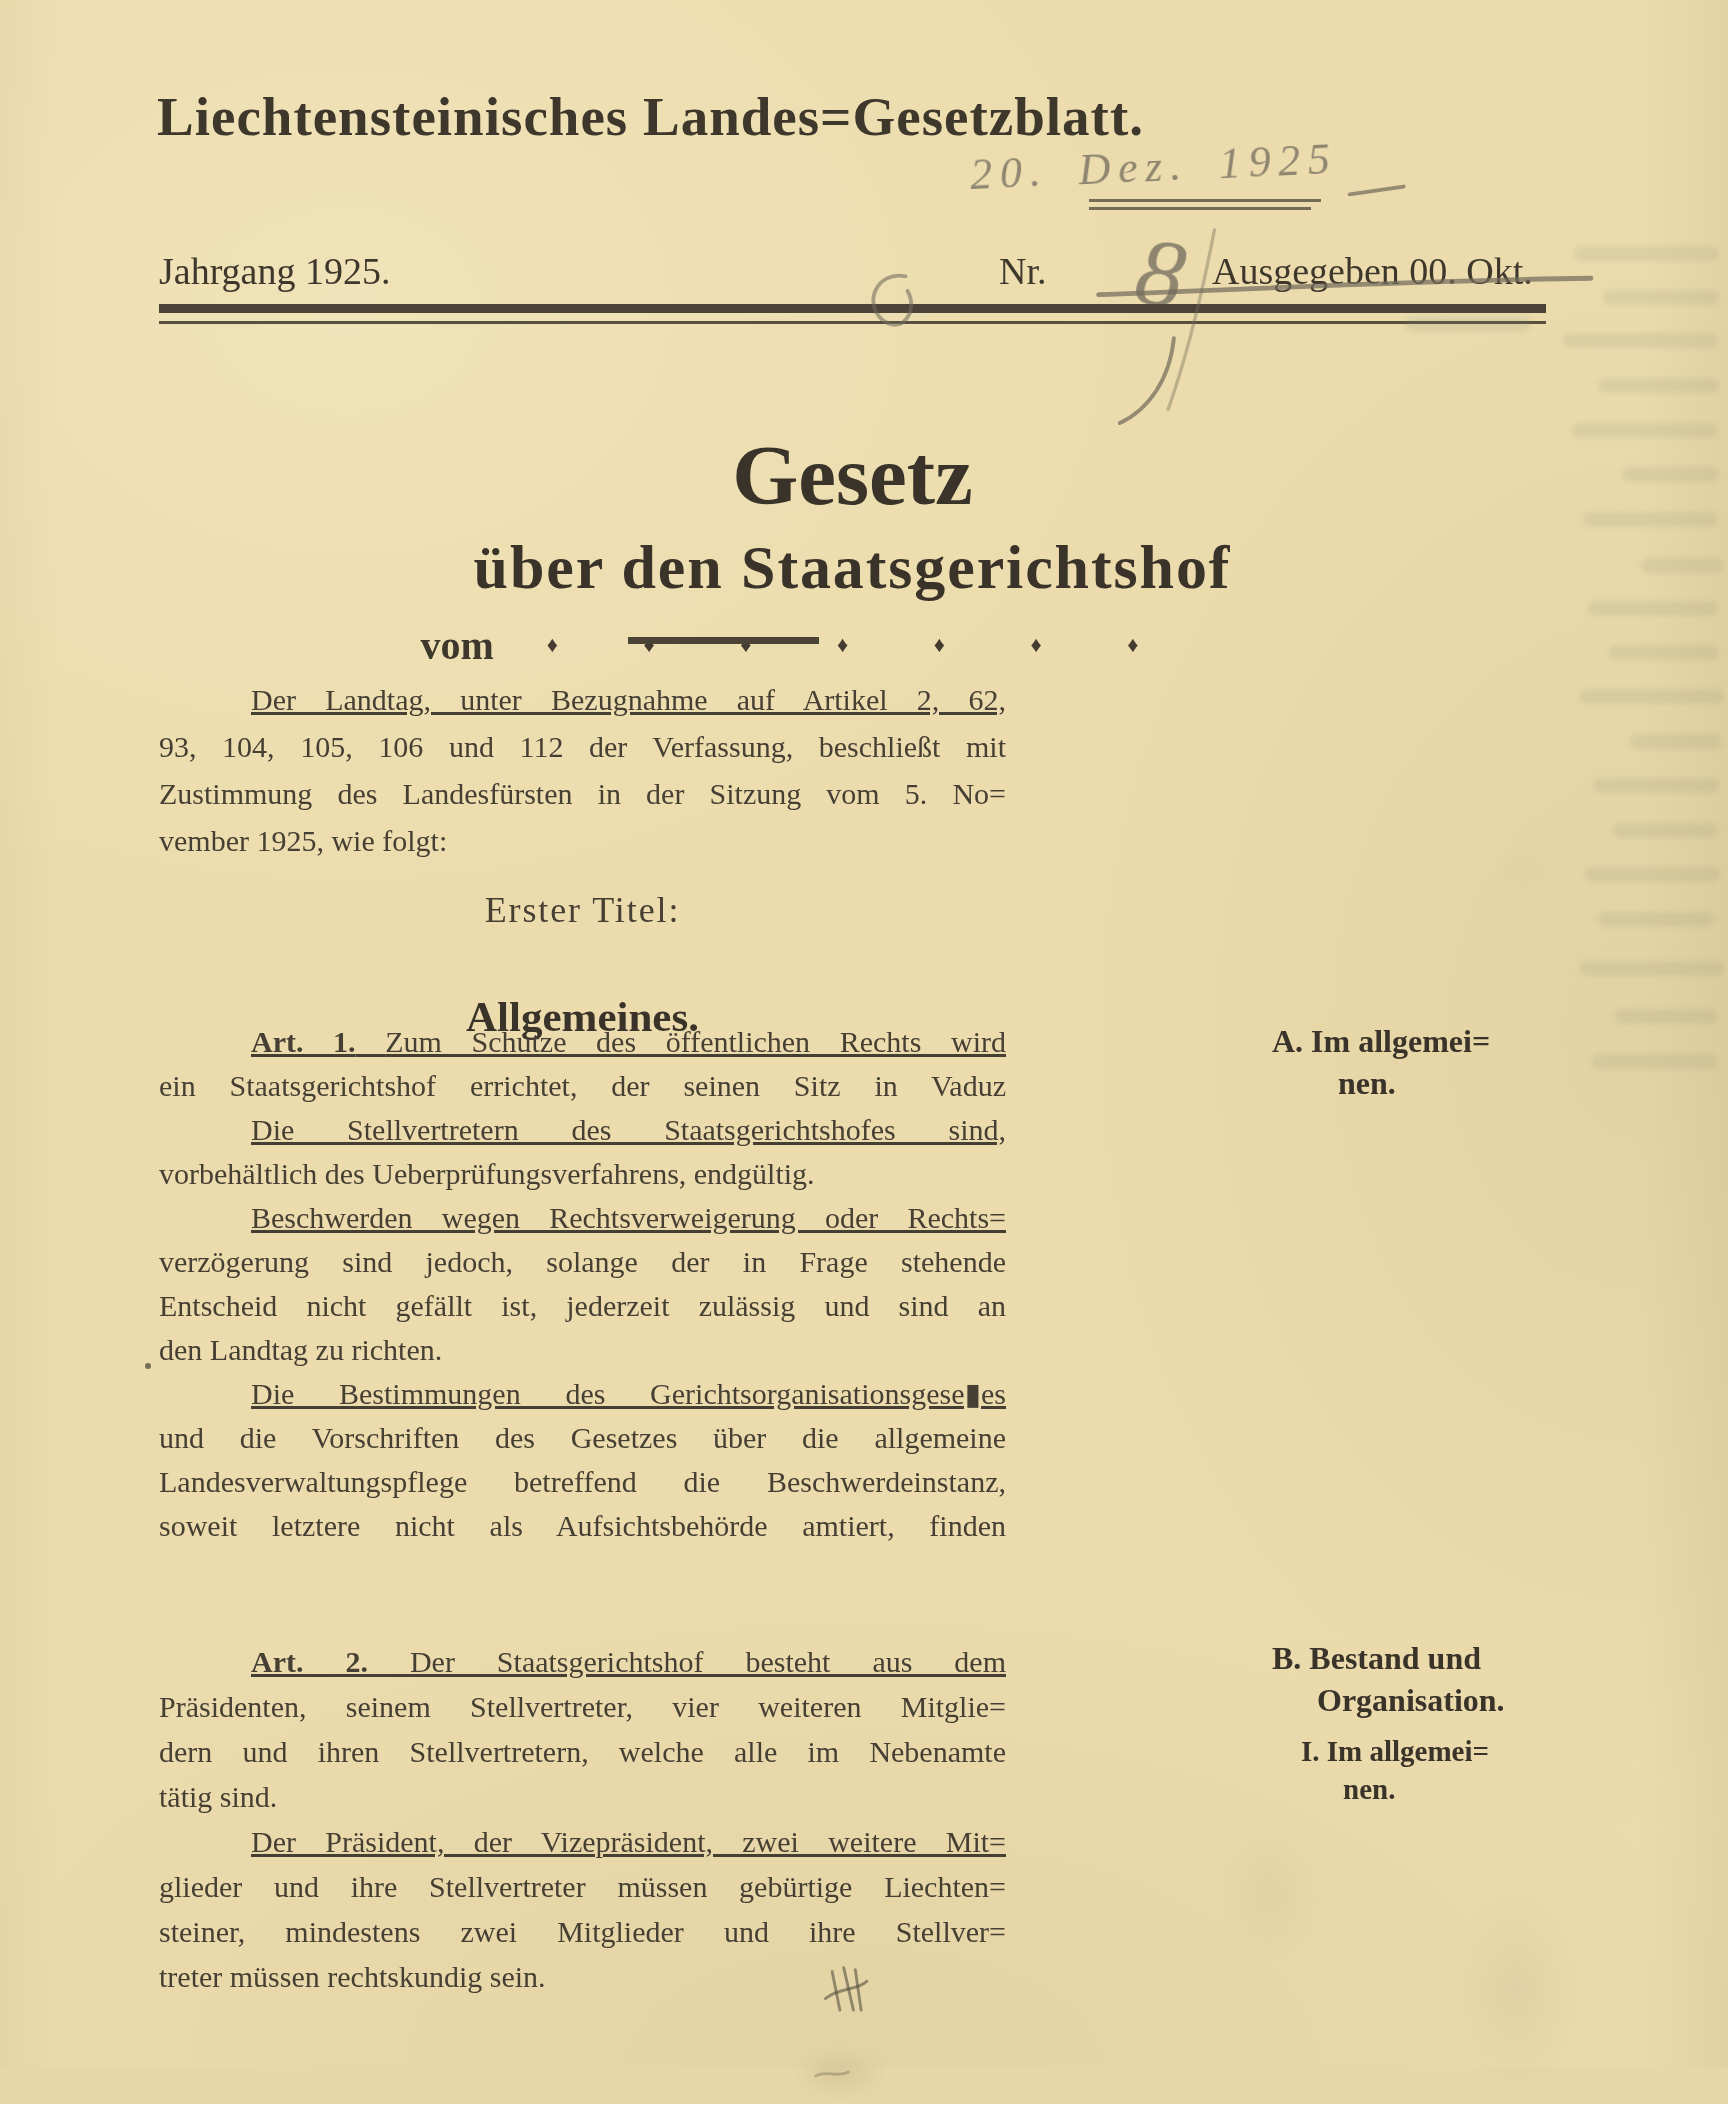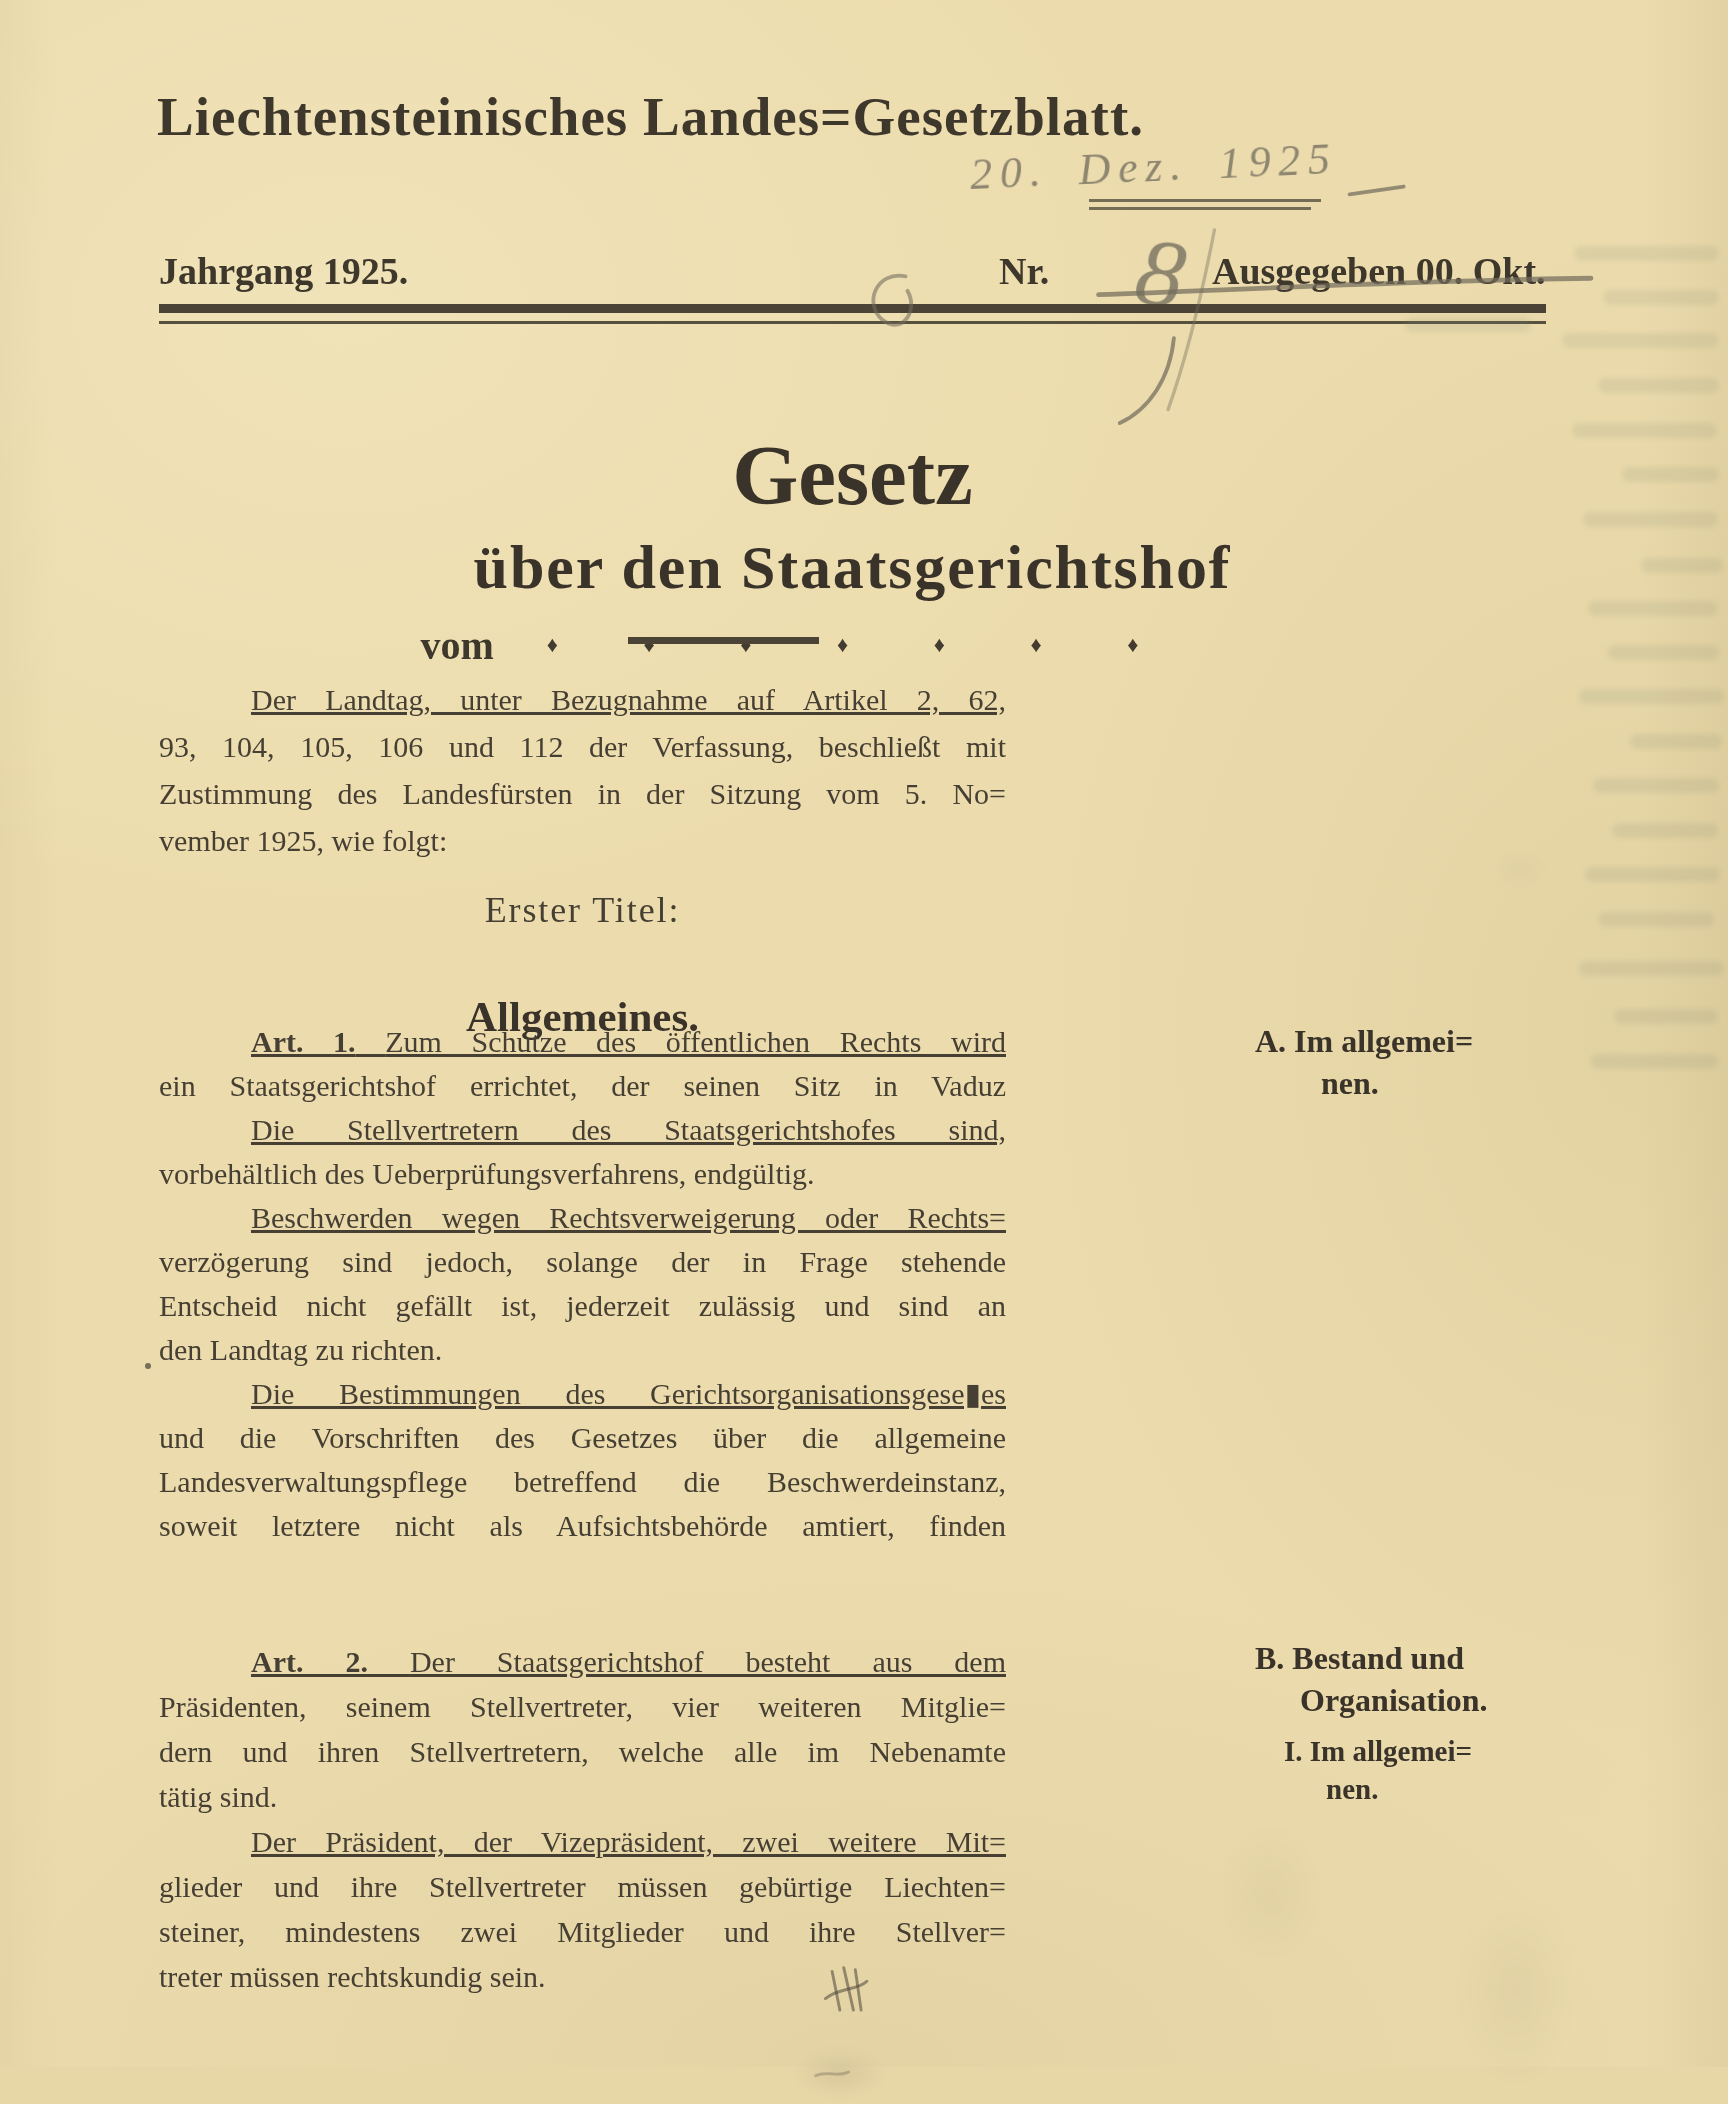--- a/index.html
+++ b/index.html
@@ -10,21 +10,21 @@
       radial-gradient(1159px 869px at 20% 15%, rgba(255,248,220,.25), rgba(255,248,220,0) 70%),
       radial-gradient(869px 1159px at 95% 50%, rgba(146,128,70,.10), rgba(146,128,70,0) 70%),
       radial-gradient(1352px 676px at 50% 100%, rgba(120,100,50,.07), rgba(120,100,50,0) 75%),
       linear-gradient(to right, rgba(120,100,55,.05), rgba(120,100,55,0) 58px),
       linear-gradient(to left, rgba(120,100,55,.08), rgba(120,100,55,0) 87px);
     color:#443c30;}
   .abs{position:absolute;}
   
   .masthead{left:157px;top:85px;width:1352px;font-weight:bold;font-size:55px;
     letter-spacing:1px;color:#3e372c;white-space:nowrap;}
-  .issue{font-weight:bold;font-size:38px;color:#3e372c;white-space:nowrap;}
+  .issue{font-weight:normal;font-size:38px;color:#3e372c;white-space:nowrap;}
   .rule-thick{left:159px;top:304px;width:1387px;height:8.7px;background:#4a4336;}
   .rule-thin{left:159px;top:321px;width:1387px;height:2.9px;background:#57503f;}
   .pencil-ul{height:2.9px;background:rgba(87,80,63,.8);}
   
   .headcol{left:159px;top:0;width:1387px;text-align:center;margin-top:28px;}
   .h-gesetz{top:398px;font-size:85px;font-weight:bold;color:#3a332a;}
   .h-sub{top:504px;font-size:62px;font-weight:bold;letter-spacing:1.9px;color:#3a332a;}
   .h-vom{top:594px;font-size:40px;font-weight:bold;color:#3e372c;}
   .h-vom .dots{font-size:22px;letter-spacing:40px;margin-left:53px;position:relative;top:-6.8px;color:#443c30;}
   .title-rule{left:628px;top:637px;width:191px;height:6.8px;background:#4a4336;}
@@ -34,21 +34,21 @@
   .s1 .bl{height:44px;line-height:44px;}
   .s2 .bl{height:45px;line-height:45px;}
   .bl.last{text-align-last:left;}
   .bl.ind{padding-left:92px;text-decoration:underline;}
   .artlabel{font-weight:bold;}
   .center{text-align:center;text-align-last:center;white-space:nowrap;}
   .erster{top:889px;font-size:36px;letter-spacing:1.9px;}
   .allgem{top:992px;font-size:43px;font-weight:bold;color:#3a332a;}
   
   .margincol{left:1255px;width:319px;font-weight:bold;font-size:32px;color:#3a332a;}
-  .mn{position:absolute;white-space:nowrap;line-height:39px;}
+  .mn{position:absolute;white-space:nowrap;line-height:39px;margin-left:17px;}
   .mn.small{font-size:29px;}
   
   .pencil{color:rgba(122,115,99,.82);font-style:italic;filter:blur(0.4px);}
   .hw-date{left:970px;top:141px;font-size:44px;letter-spacing:7.7px;word-spacing:11.6px;
     transform:rotate(-2.5deg);white-space:nowrap;}
   .hw-nr{left:1137px;top:218px;font-size:95px;transform:rotate(9deg);}
   
   .ghost{position:absolute;height:14.5px;border-radius:7.7px;background:rgba(128,140,112,.15);filter:blur(2.9px);}
   .smudge{position:absolute;border-radius:50%;filter:blur(5.8px);background:radial-gradient(closest-side,rgba(70,64,52,.5),rgba(70,64,52,0));}
   svg.overlay{position:absolute;left:0;top:0;pointer-events:none;}

